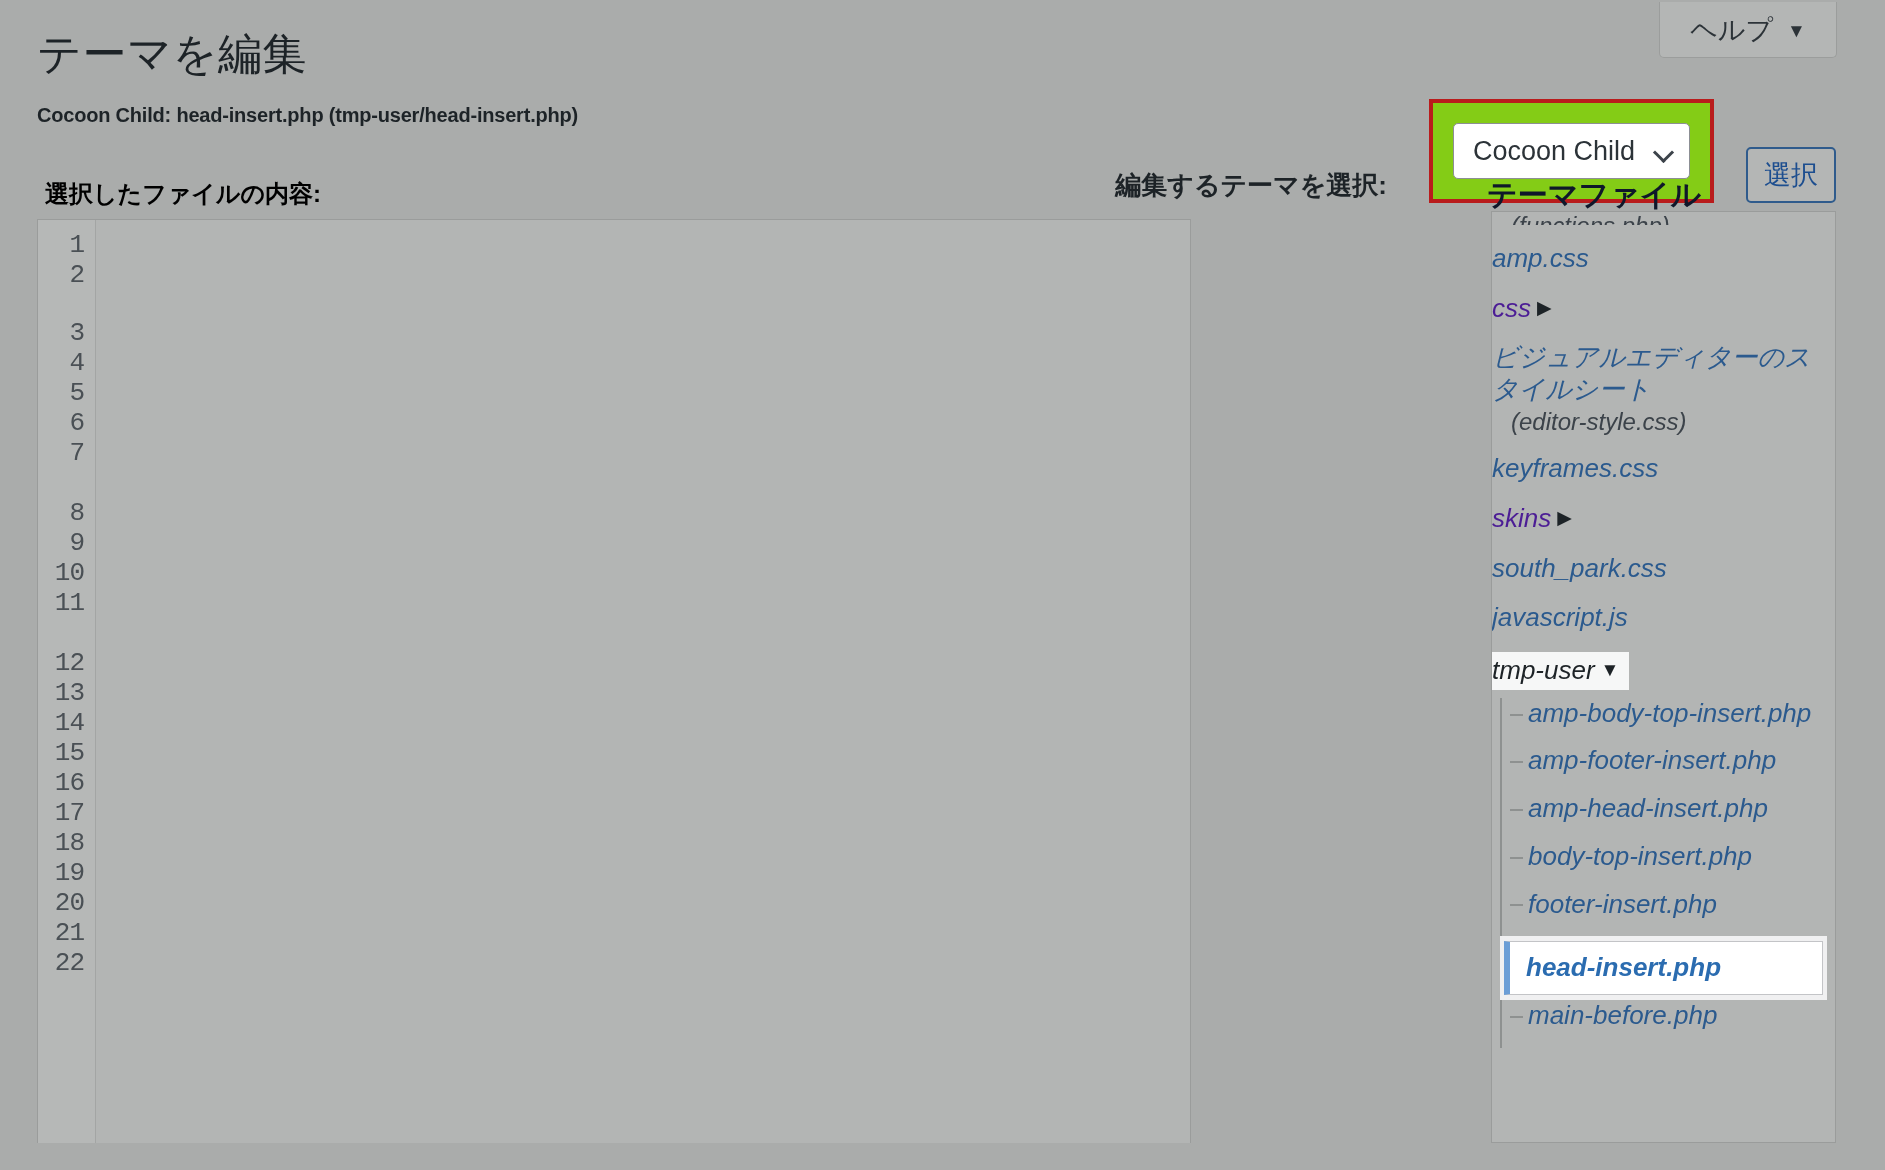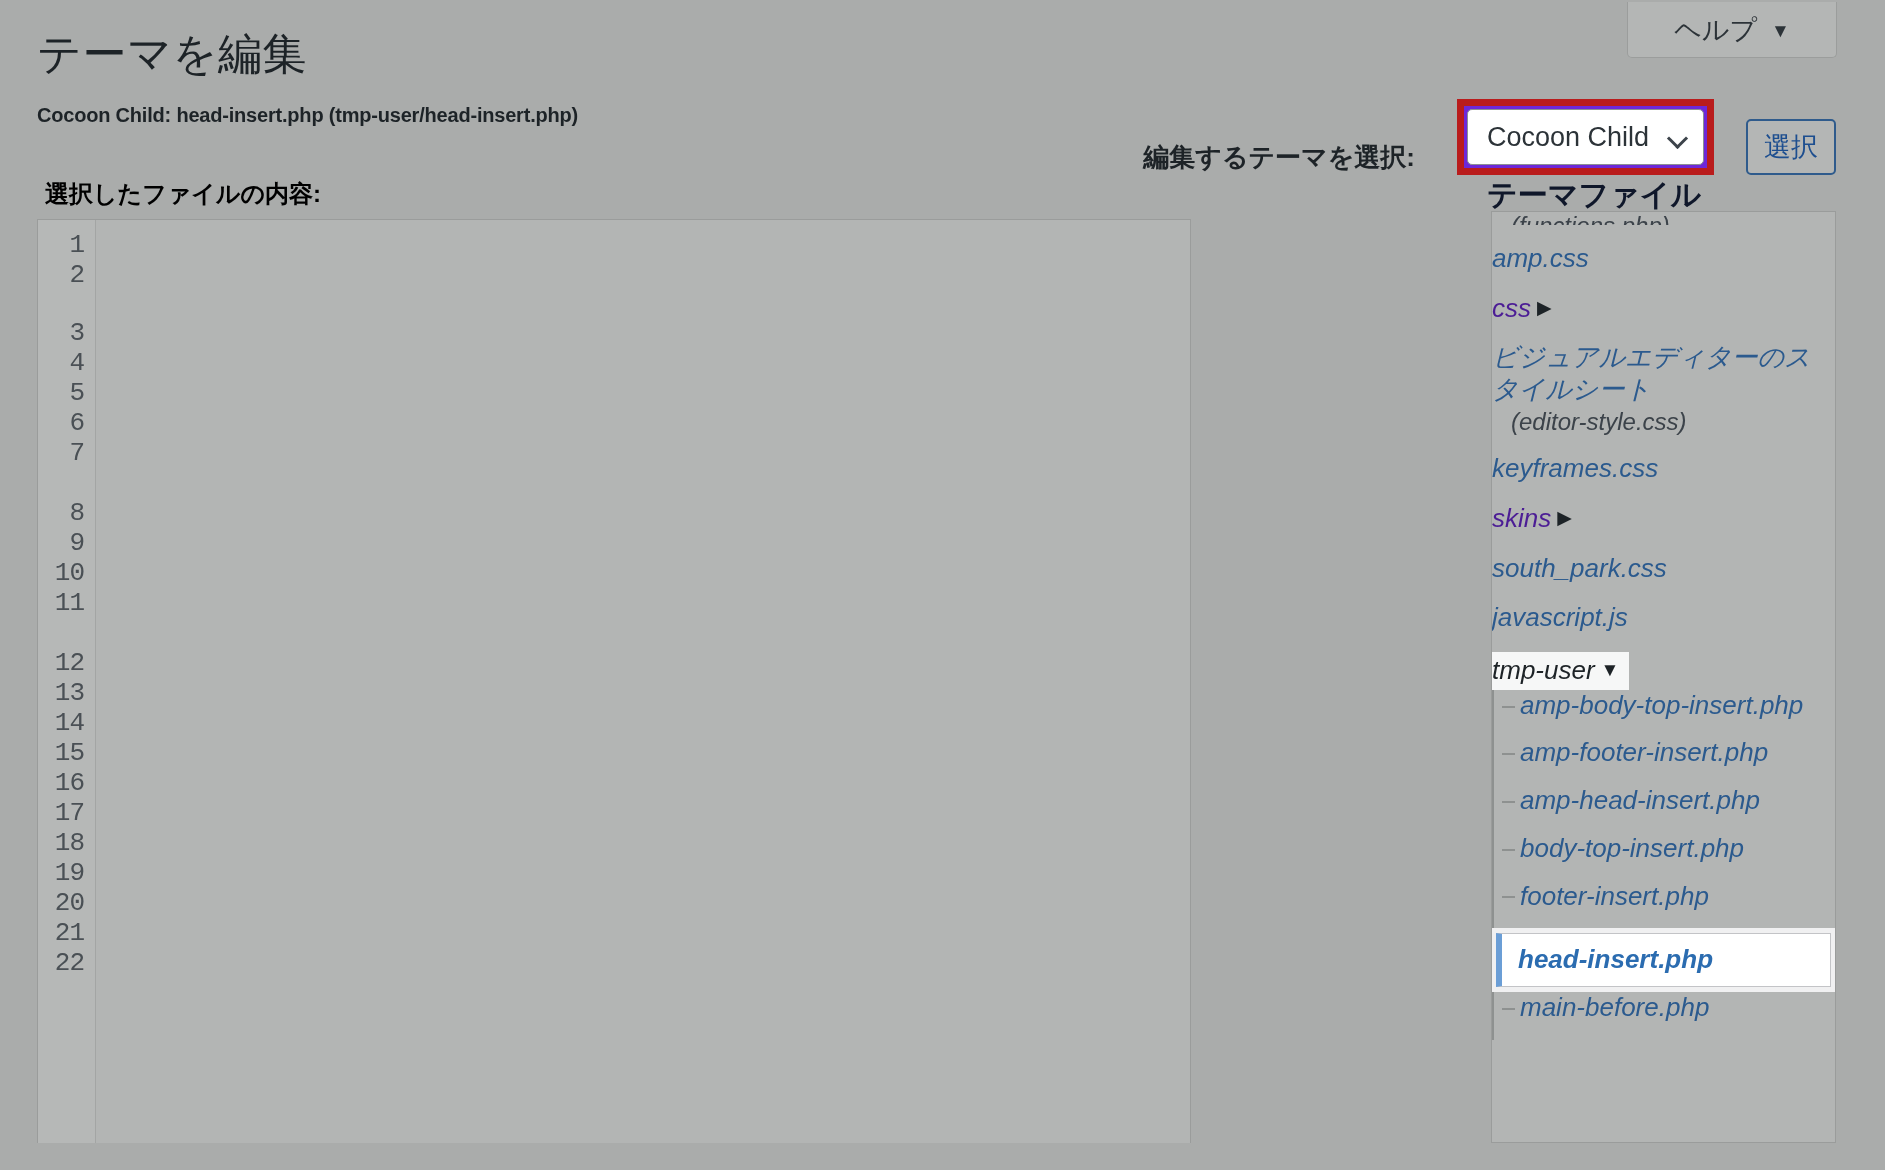--- a/index.html
+++ b/index.html
@@ -24,21 +24,21 @@
     left: 0; top: 0;
     width: 1885px;
     height: 1170px;
   }
 
   
   .help-btn {
     position: absolute;
     right: 48px;
     top: 2px;
-    width: 210px;
+    width: 178px;
     height: 56px;
     background: #b4b6b5;
     border: 1px solid #9b9d9c;
     border-top: 0;
     border-radius: 0 0 5px 5px;
     display: flex;
     align-items: center;
     justify-content: center;
     gap: 14px;
     font-size: 27px;
@@ -89,25 +89,25 @@
     gap: 28px;
   }
   .theme-select-label {
     font-size: 26px;
     font-weight: 700;
     color: #1d2327;
     margin-right: 14px;
     white-space: nowrap;
   }
   .select-focus-ring {
-    border: 7px solid #b91c1c;
-    padding: 3px;
+    border: 4px solid #b91c1c;
+    padding: 20px;
     display: inline-block;
     box-sizing: border-box;
-    background: #6d28d9;
+    background: #84cc16;
   }
   .theme-select {
     width: 237px;
     height: 56px;
     background: #ffffff;
     border: 1px solid #8c8f94;
     border-radius: 5px;
     box-sizing: border-box;
     display: flex;
     align-items: center;
@@ -288,21 +288,21 @@
     display: inline-block;
     padding: 3px 10px 3px 5px;
     margin-left: -5px;
     color: #1d2327;
     font-size: 26px;
     cursor: pointer;
   }
   
   .fl-children {
     list-style: none;
-    margin: 0;
+    margin: 8px;
     padding: 0 0 0 8px;
     border-left: 2px solid #8e9190;
     position: relative;
   }
   .fl-child {
     position: relative;
     padding-left: 18px;
     font-size: 26px;
     line-height: 1.22;
   }

